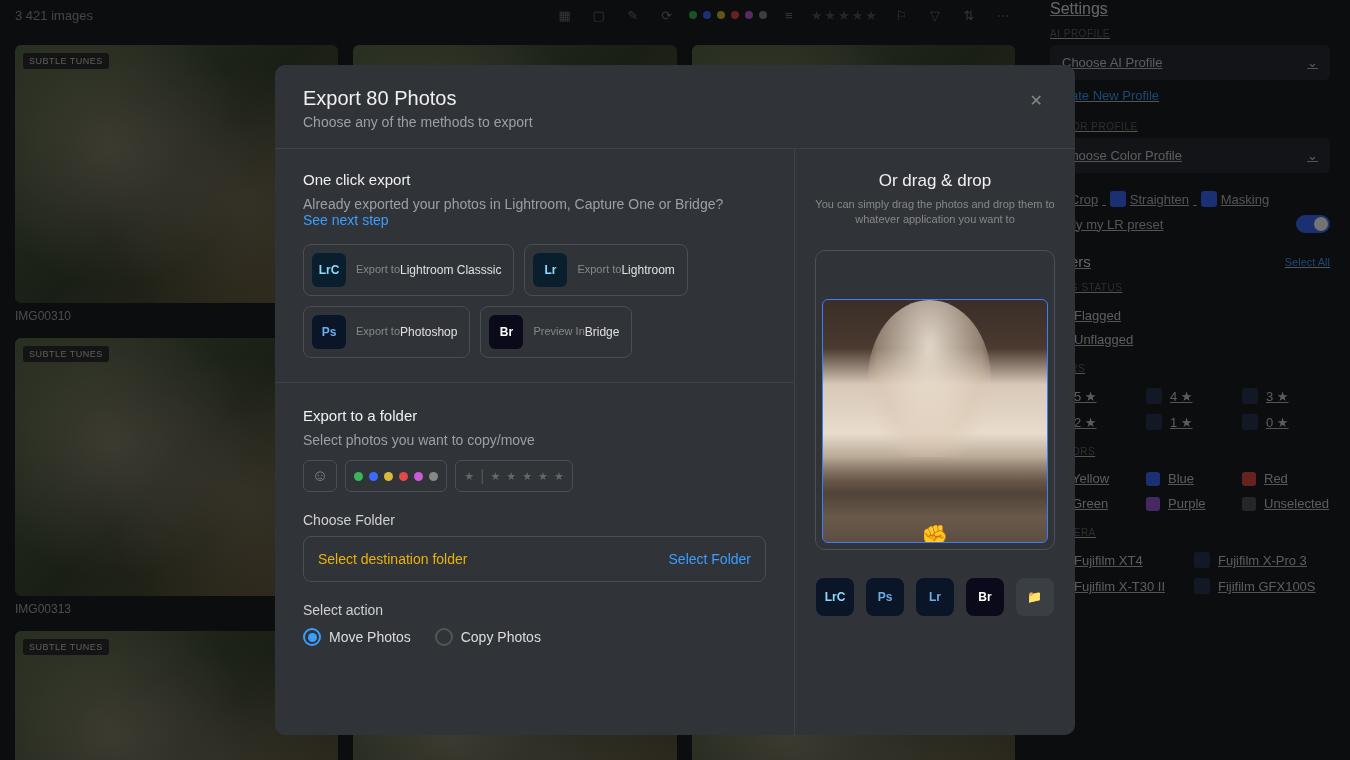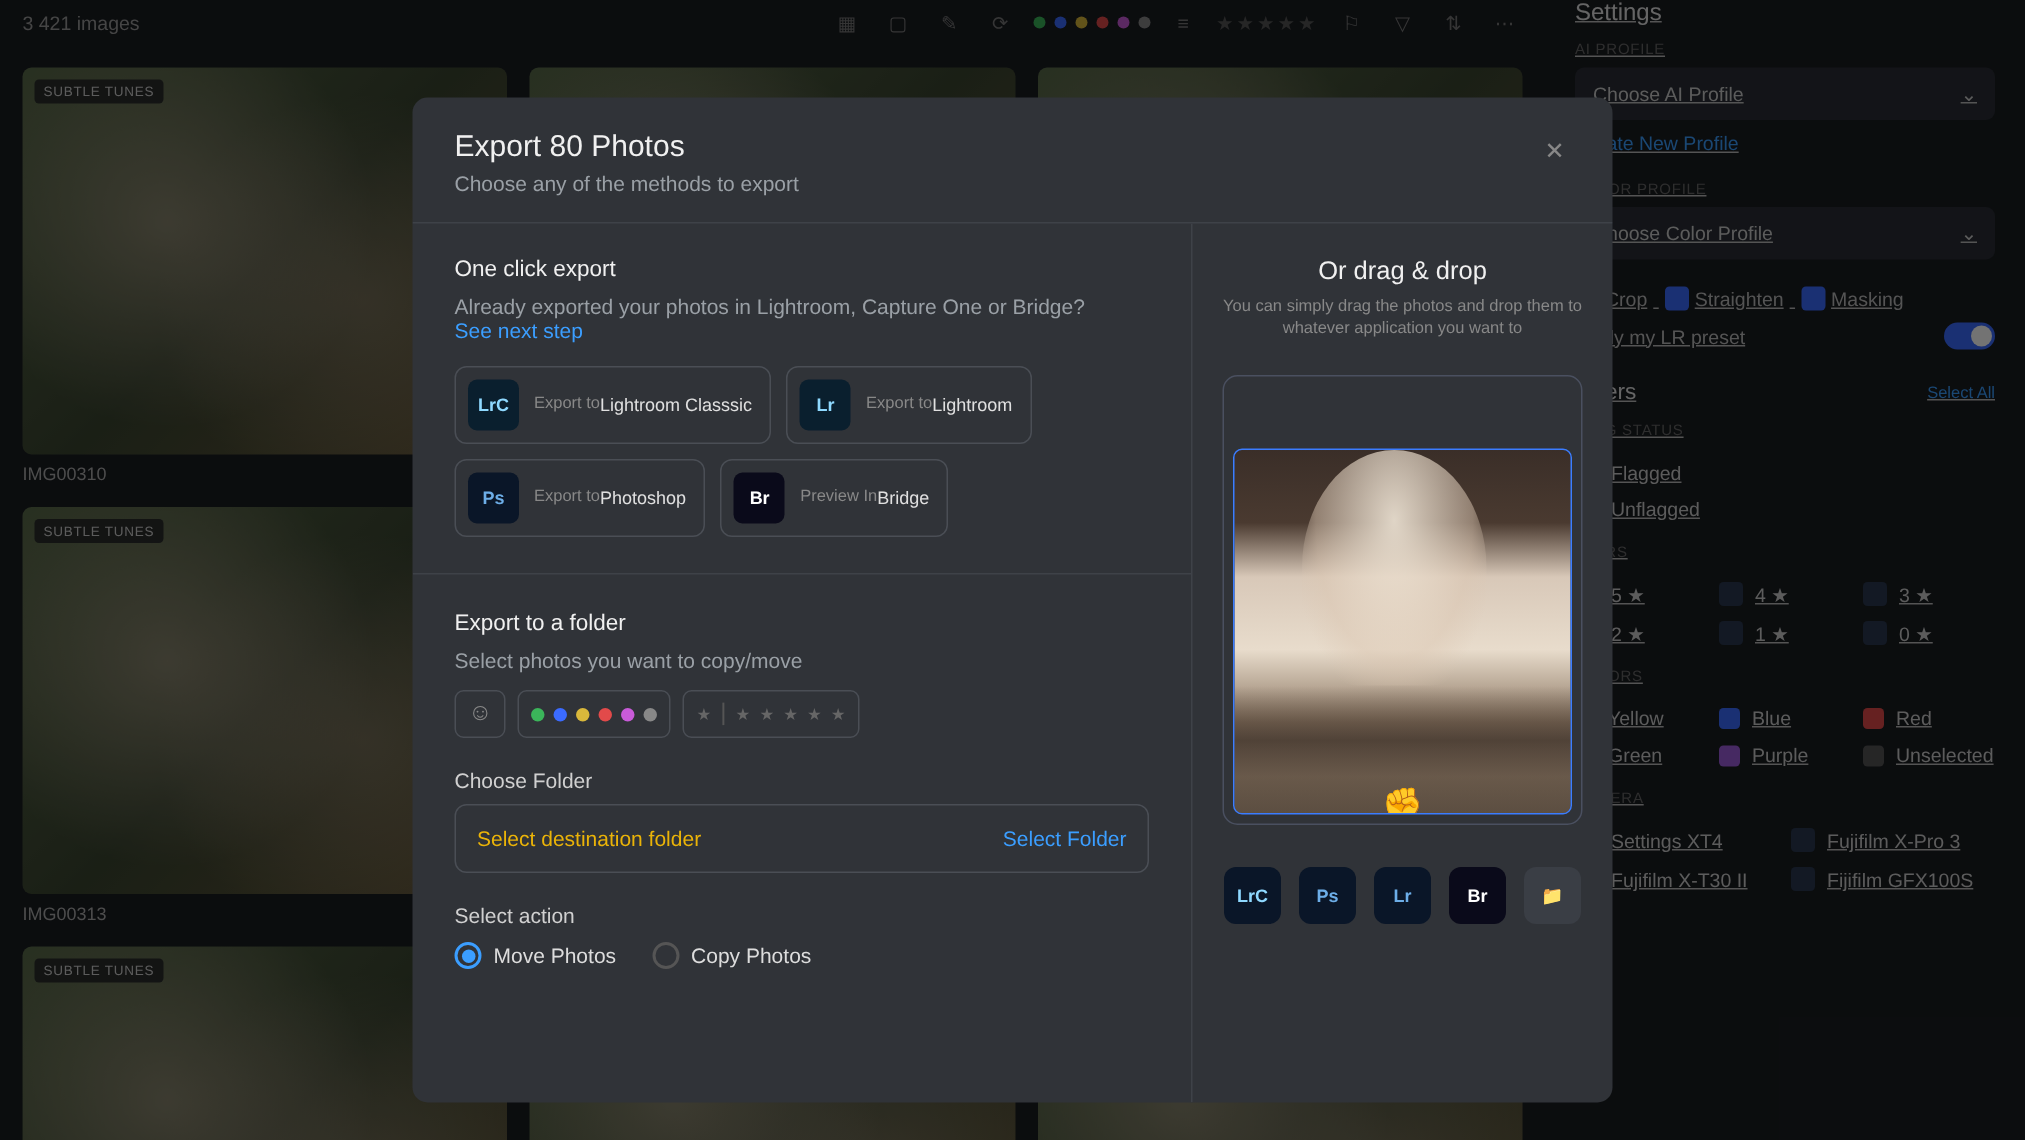--- a/index.html
+++ b/index.html
@@ -257,21 +257,21 @@
         </div>
         <div class="bg-filter-item">
           <span class="bg-color-swatch" style="background:#555"></span>
           <span>Unselected</span>
         </div>
       </div>
     <div class="bg-side-label" style="margin-top:12px">CAMERA</div>
     <div class="bg-filter-items" id="camera-items" style="display:grid;grid-template-columns:1fr 1fr;gap:2px 8px">
         <div class="bg-filter-item">
           <span class="bg-check"></span>
-          <span>Settings XT4</span>
+          <span>Fujifilm XT4</span>
         </div>
         <div class="bg-filter-item">
           <span class="bg-check"></span>
           <span>Fujifilm X-Pro 3</span>
         </div>
         <div class="bg-filter-item">
           <span class="bg-check"></span>
           <span>Fujifilm X-T30 II</span>
         </div>
         <div class="bg-filter-item">

